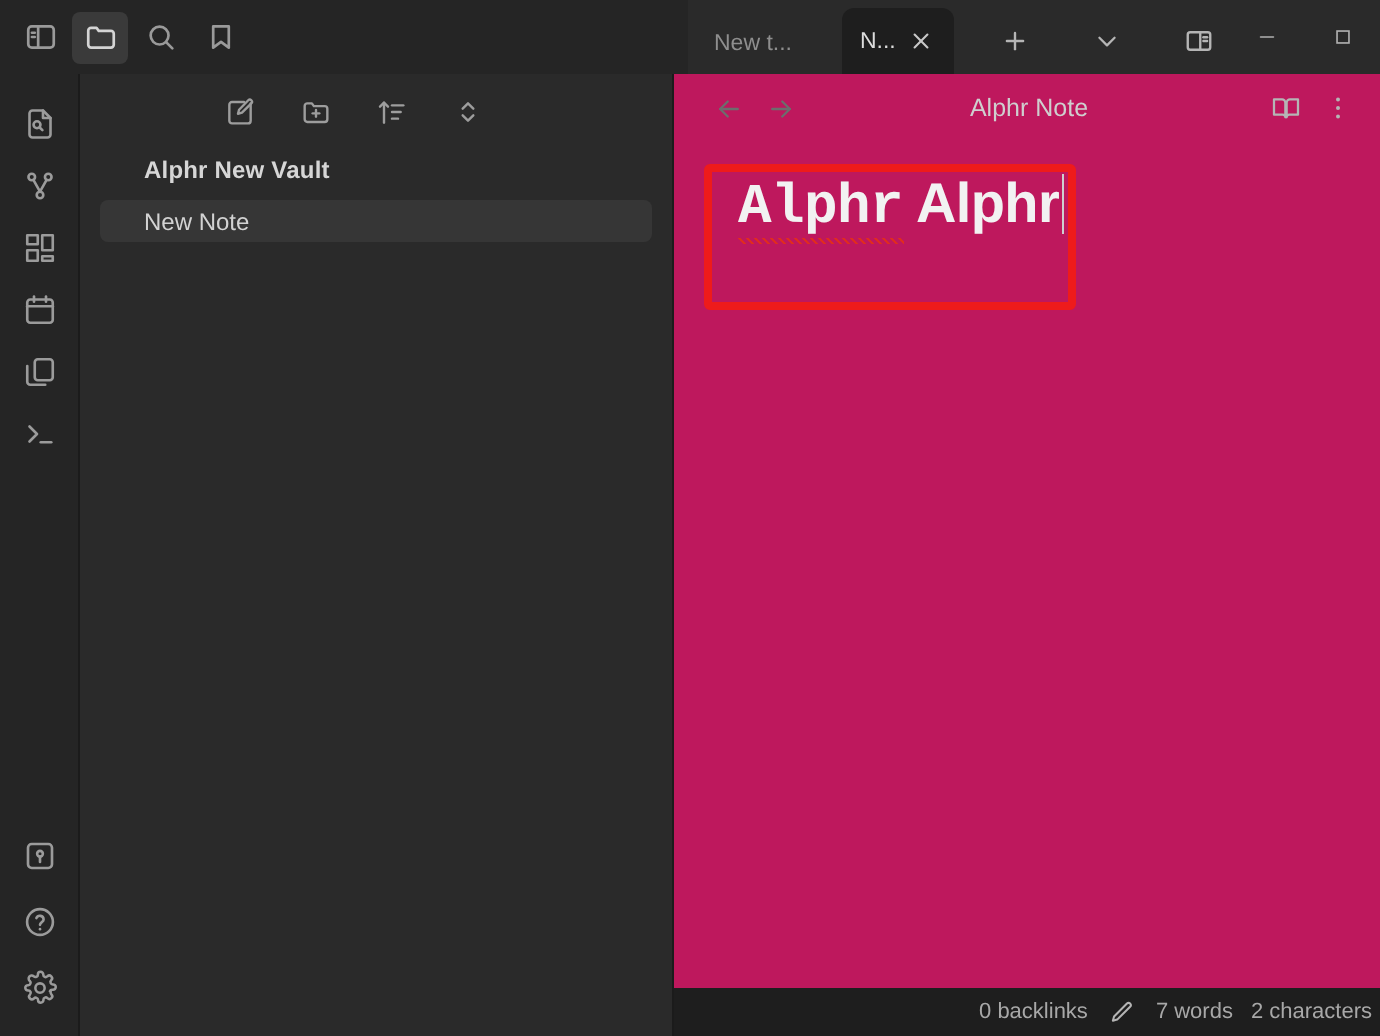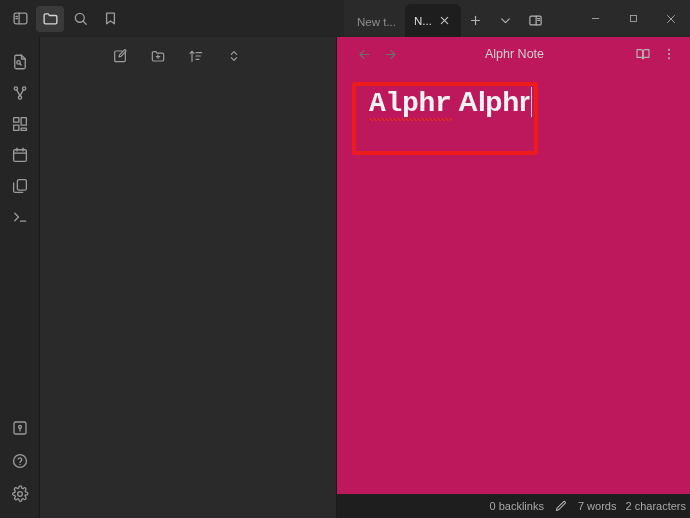--- a/index.html
+++ b/index.html
@@ -63,21 +63,21 @@
     display: flex;
     align-items: flex-end;
     background: #2a2a2a;
     padding-right: 0px;
   }
   .tabstrip {
     display: flex;
     align-items: flex-end;
     height: 37px;
     flex: 1;
-    gap: 0px;
+    gap: 16px;
     padding-left: 4px;
   }
   .tab {
     height: 31px;
     display: flex;
     align-items: center;
     gap: 6px;
     padding: 0 9px;
     font-size: 11.5px;
     color: #8e8e8e;
@@ -519,20 +519,24 @@
         </div>
         <div class="exp-tool">
           <svg width="16" height="16" viewBox="0 0 24 24" fill="none" stroke="currentColor" stroke-width="1.8" stroke-linecap="round" stroke-linejoin="round">
             <polyline points="8,9.5 12,5.5 16,9.5"></polyline>
               <polyline points="8,14.5 12,18.5 16,14.5"></polyline>
           </svg>
         </div>
       </div>
 
       <div class="exp-list">
+        <div class="vault-title">Alphr New Vault</div>
+        <div class="file-row">
+          <span>New Note</span>
+        </div>
       </div>
     </div>
 
     <div class="editor-pane">
 
       <div class="note-header">
         <div class="nav-btn">
           <svg width="15" height="15" viewBox="0 0 24 24" fill="none" stroke="currentColor" stroke-width="1.9" stroke-linecap="round" stroke-linejoin="round">
             <line x1="19" y1="12" x2="5" y2="12"></line>
               <polyline points="11,6 5,12 11,18"></polyline>

